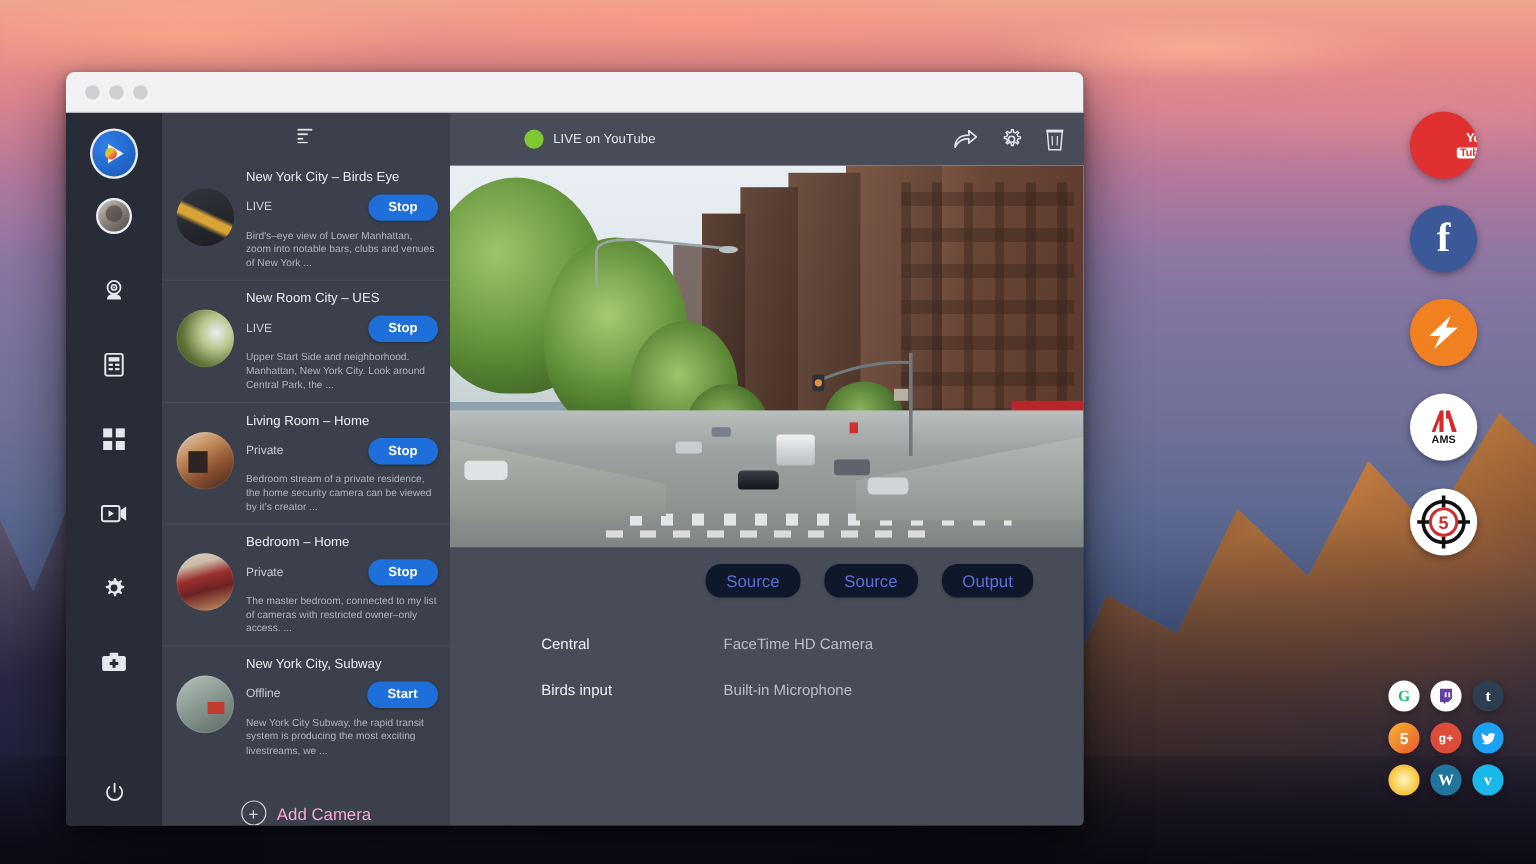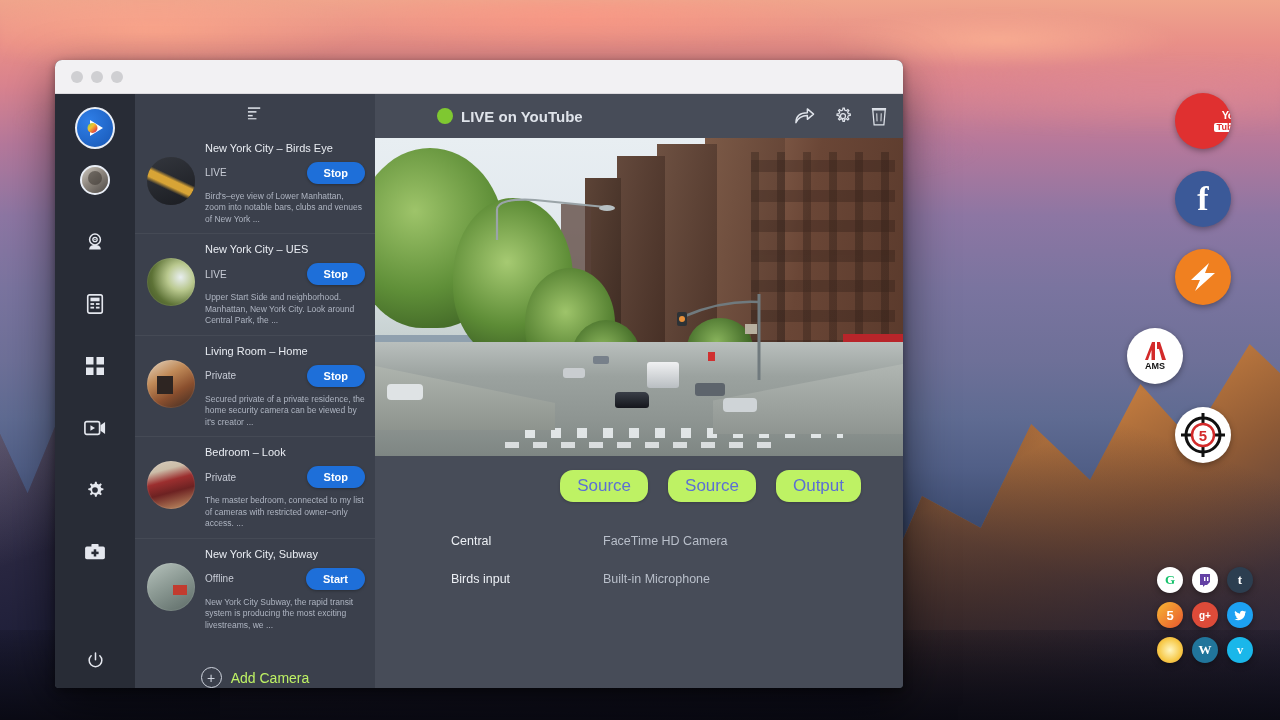--- a/index.html
+++ b/index.html
@@ -152,49 +152,49 @@
   #addcam {
     display:flex; align-items:center; justify-content:center; gap:9px;
     padding:28px 0 0 0; cursor:pointer;
   }
   .plus-circle {
     width:21px; height:21px; border-radius:50%;
     border:1.3px solid #cfd4de; color:#cfd4de;
     display:flex; align-items:center; justify-content:center;
     font-size:14px; line-height:0;
   }
-  #addcam .lbl { color:#bef264; font-size:14px; }
+  #addcam .lbl { color:#f9a8d4; font-size:14px; }
 
   
   #maincol { flex:1; background:#474c58; display:flex; flex-direction:column; min-width:0; }
   #topbar { height:44px; display:flex; align-items:center; padding:0 16px; position:relative; }
   #livechip { display:flex; align-items:center; gap:8px; margin-left:46px; }
   .live-dot { width:16px; height:16px; border-radius:50%; background:#7fc831; }
-  #livechip .t { color:#dfe3ea; font-size:15px;font-weight:bold; }
+  #livechip .t { color:#dfe3ea; font-size:11px; }
   #topicons { margin-left:auto; display:flex; align-items:center; gap:18px; }
 
   
   #video {
     height:318px; position:relative; overflow:hidden; background:#8fa0ae;
   }
   .vsky { position:absolute; left:0; top:0; right:0; height:62%;
     background: linear-gradient(180deg,#e8eef2 0%, #e2e9ee 45%, #d9e2e6 70%, #c8d2d2 100%); }
   .vbuilding {
     position:absolute; background:#6d4f42;
   }
   .vtree { position:absolute; border-radius:50% 50% 45% 45%; }
   .vroad {
     position:absolute; left:0; right:0; bottom:0; height:36%;
     background: linear-gradient(180deg,#b9bfbd 0%, #9ba29f 30%, #8d9491 70%, #7e8683 100%);
   }
 
   
   #segrow { display:flex; justify-content:flex-end; gap:20px; padding:14px 42px 0 0; }
   .seg {
-    background:#bef264; color:#5c6fd4; font-size:17px;
+    background:#0f172a; color:#5c6fd4; font-size:14px;
     border:none; border-radius:13px; padding:6px 17px; cursor:pointer;
     box-shadow: 0 1px 3px rgba(0,0,0,.2);
   }
 
   
   #info { padding:32px 0 0 76px; }
   .irow { display:flex; margin-bottom:24px; }
   .ikey { width:152px; color:#eceff4; font-size:12.5px; }
   .ival { color:#b9bfca; font-size:12.5px; }
   svg { display:block; }
@@ -217,21 +217,21 @@
     <div style="font-size:11px; letter-spacing:-.4px;">You</div>
     <div style="font-size:9px; background:#fff; color:#e03030; border-radius:2px; padding:0 3px; margin-top:2px;">Tube</div>
   </div>
 </div>
 <div class="dicon d-big" style="left:1175px; top:171px; background:#3b5998; font-size:34px; font-family:'Liberation Serif',serif;">f</div>
 <div class="dicon d-big" style="left:1175px; top:249px; background:#f08020;">
   <svg width="40" height="40" viewBox="0 0 40 40">
       <path d="M26 6 L8 23 L17 23 L12 34 L32 16 L22 16 Z" fill="#fff"></path>
     </svg>
 </div>
-<div class="dicon d-big" style="left:1127px; top:328px; background:#fff; flex-direction:column; gap:0;">
+<div class="dicon d-big" style="left:1175px; top:328px; background:#fff; flex-direction:column; gap:0;">
   <svg width="26" height="19" viewBox="0 0 26 19">
       <path d="M3 19 L10 1 L13 1 L13 19 L9.5 19 L9.5 9 L6 19 Z M15 1 L18 1 L24 19 L20 19 L17 8 L15 8 Z" fill="#d32b2b"></path>
     </svg>
   <div style="color:#111; font-size:9px; font-weight:bold; margin-top:1px;">AMS</div>
 </div>
 <div class="dicon d-big" style="left:1175px; top:407px; background:#fff;">
   <svg width="48" height="48" viewBox="0 0 48 48">
     <circle cx="24" cy="24" r="17" fill="none" stroke="#111" stroke-width="3"></circle>
     <line x1="24" y1="2" x2="24" y2="12" stroke="#111" stroke-width="3"></line>
     <line x1="24" y1="36" x2="24" y2="46" stroke="#111" stroke-width="3"></line>
@@ -370,47 +370,47 @@
             <span class="cam-state">LIVE</span>
             <button class="btn-pill">Stop</button>
           </div>
           <div class="cam-desc">Bird's–eye view of Lower Manhattan, zoom into notable bars, clubs and venues of New York ...</div>
         </div>
       </div>
 
       <div class="cam-row">
         <div class="thumb" style="background:radial-gradient(circle at 70% 40%, #e8eef0 0%, #b9c88e 30%, #5d7236 65%, #394a23 100%);"></div>
         <div class="cam-info">
-          <div class="cam-title">New York City – UES</div>
+          <div class="cam-title">New Room City – UES</div>
           <div class="cam-mid">
             <span class="cam-state">LIVE</span>
             <button class="btn-pill">Stop</button>
           </div>
           <div class="cam-desc">Upper Start Side and neighborhood. Manhattan, New York City. Look around Central Park, the ...</div>
         </div>
       </div>
 
       <div class="cam-row">
         <div class="thumb" style="background:linear-gradient(150deg,#e5d6c2 0%, #c08a58 35%, #8a4f2e 65%, #3b2a22 100%);">
           <div style="width:16px;height:18px;background:#2e2522;margin:16px 0 0 10px;"></div>
         </div>
         <div class="cam-info">
           <div class="cam-title">Living Room – Home</div>
           <div class="cam-mid">
             <span class="cam-state">Private</span>
             <button class="btn-pill">Stop</button>
           </div>
-          <div class="cam-desc">Secured private of a private residence, the home security camera can be viewed by it's creator ...</div>
+          <div class="cam-desc">Bedroom stream of a private residence, the home security camera can be viewed by it's creator ...</div>
         </div>
       </div>
 
       <div class="cam-row">
         <div class="thumb" style="background:linear-gradient(165deg,#d8cdbe 0%, #cbbda8 22%, #9c2f2f 42%, #6d2222 62%, #c79a6a 100%);"></div>
         <div class="cam-info">
-          <div class="cam-title">Bedroom – Look</div>
+          <div class="cam-title">Bedroom – Home</div>
           <div class="cam-mid">
             <span class="cam-state">Private</span>
             <button class="btn-pill">Stop</button>
           </div>
           <div class="cam-desc">The master bedroom, connected to my list of cameras with restricted owner–only access. ...</div>
         </div>
       </div>
 
       <div class="cam-row" style="border-bottom:none;">
         <div class="thumb" style="background:linear-gradient(150deg,#b7c3bd 0%, #8c9a94 45%, #5c6a66 100%);">

